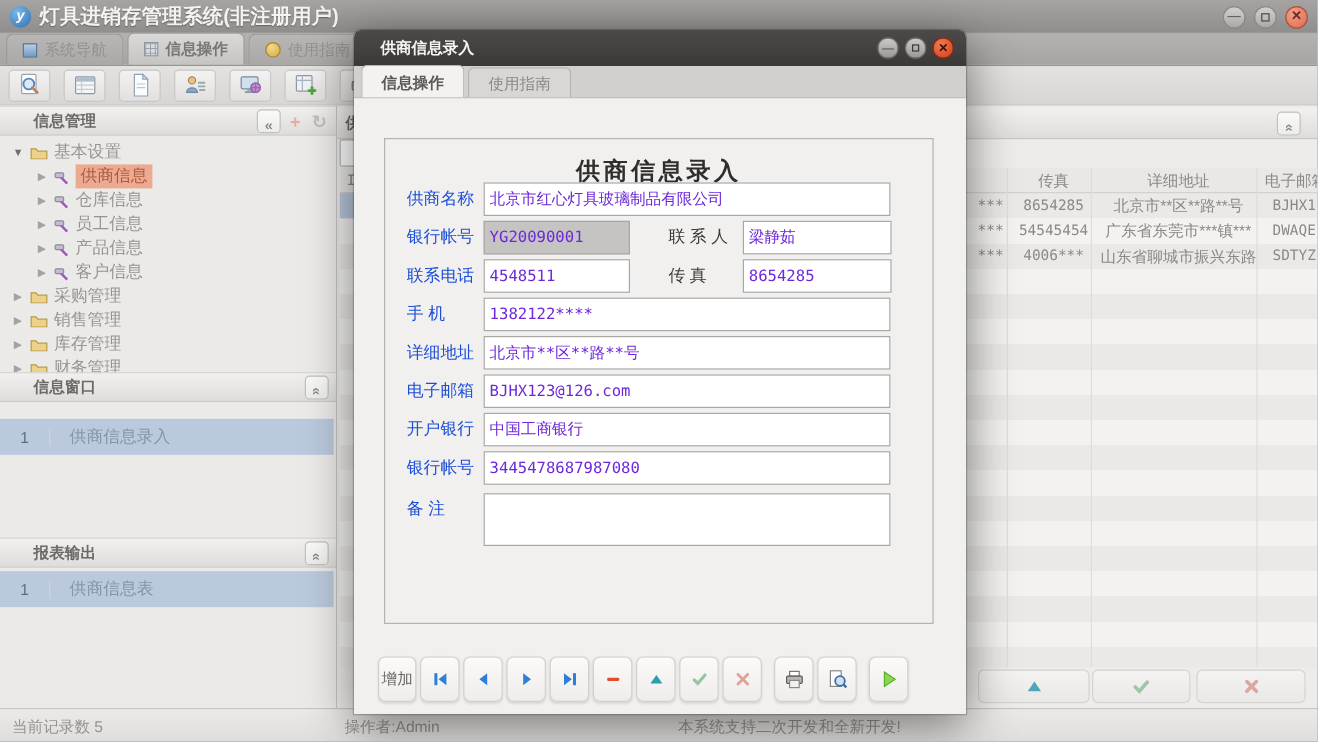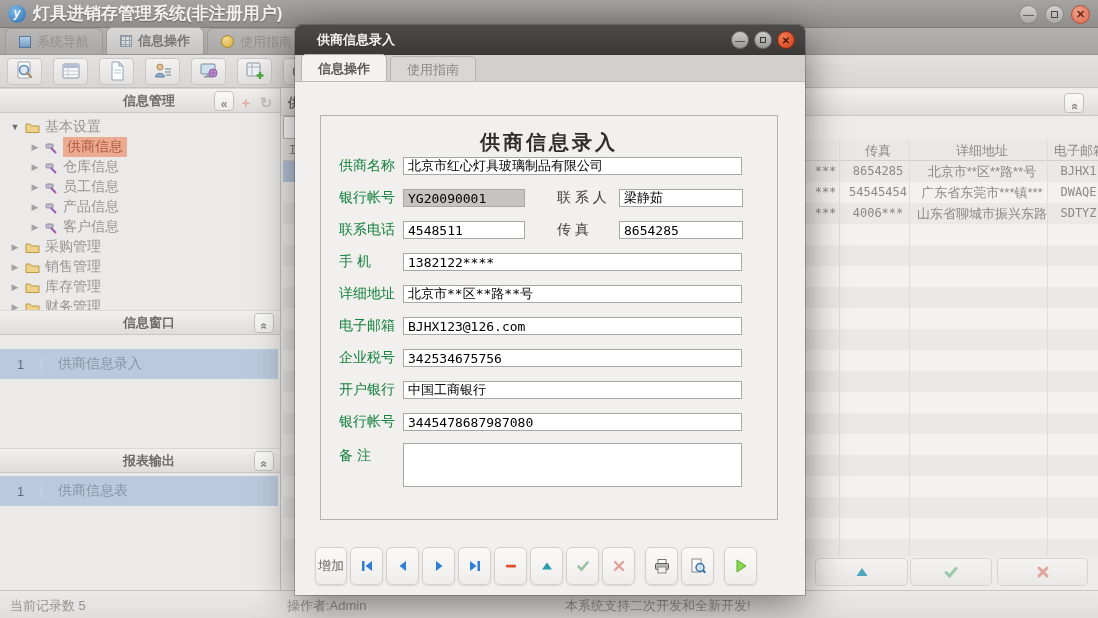--- a/index.html
+++ b/index.html
@@ -41,21 +41,21 @@
     background:linear-gradient(#e3e2e0,#d7d6d4); border-bottom:1px solid #c2c1bf;
     display:flex; align-items:center; gap:11px; padding-left:7px; }
   .tbtn { width:35px; height:27px; border:1px solid #c9c8c6; border-radius:4px;
     background:linear-gradient(#f3f2f0,#e1e0de); display:grid; place-items:center; }
 
   
   .sidebar { position:absolute; left:0; top:88px; width:281px; bottom:28px;
     background:#ebeae8; border-right:1px solid #c5c4c2; }
   .phead { position:absolute; left:0; right:0; height:25px;
     background:linear-gradient(#f1f0ee,#dedddb); border-top:1px solid #d8d7d5; border-bottom:1px solid #c9c8c6;
-    font-size:13px; font-weight:bold; color:#6b6a68; line-height:24px; padding-left:18px;text-align:center; }
+    font-size:13px; font-weight:bold; color:#6b6a68; line-height:24px; padding-left:28px; }
   .phbtns { position:absolute; right:6px; top:2px; display:flex; gap:4px; align-items:center; }
   .sqbtn { width:20px; height:20px; border:1px solid #c2c1bf; border-radius:4px; background:linear-gradient(#fafaf9,#ececea);
     display:grid; place-items:center; font-size:12px; color:#8a8987; font-weight:bold; }
   .ghost { width:16px; height:20px; display:grid; place-items:center; font-size:15px; font-weight:bold; }
   .up { transform:rotate(90deg); display:inline-block; }
   .tree { position:absolute; left:0; top:29px; right:2px; }
   .trow { height:20px; display:flex; align-items:center; gap:5px; font-size:14px; color:#979593; padding-left:10px; }
   .trow.child { padding-left:30px; }
   .expander { width:10px; font-size:9px; color:#a5a3a1; text-align:center; flex-shrink:0; }
   .expander.open { color:#6e6d6b; }
@@ -109,22 +109,22 @@
   .dtabs { position:absolute; left:0; right:0; top:30px; height:27px; background:#d2d0ce;
     border-bottom:1px solid #bcbab8; display:flex; align-items:flex-end; padding-left:6px; }
   .dtab { height:25px; padding:0 16px; margin-right:3px; border:1px solid #b5b3b1; border-bottom:none;
     border-radius:5px 5px 0 0; background:#d9d7d5; color:#8a8886; font-size:13px; line-height:25px; }
   .dtab.active { background:#f3f2f0; color:#5b5a58; font-weight:bold; height:27px; line-height:27px; }
   .dbody { position:absolute; left:0; right:0; top:57px; bottom:0; background:#f1f0ee; }
   .fpanel { position:absolute; left:25px; top:33px; width:458px; height:405px; border:1px solid #b5b2af; }
   .ftitle { margin-top:13px; text-align:center; font-size:20px; font-weight:bold; color:#2f2e2d; letter-spacing:3px; height:26px; }
   .frow { height:22px; margin:0 0 10px 0; display:flex; align-items:center; padding-left:18px; }
   .frow.ta { height:44px; align-items:flex-start; }
-  .flabel { width:64px; font-size:14px; color:#15803d; flex-shrink:0; }
-  .finput { height:18px; border:1px solid #a9a7a4; background:#fff; color:#000000;
+  .flabel { width:64px; font-size:14px; color:#1d4ed8; flex-shrink:0; }
+  .finput { height:28px; border:1px solid #a9a7a4; background:#fff; color:#6d28d9;
     font-family:"DejaVu Sans Mono",monospace; font-size:13px; padding:0 4px; }
   .w-full { width:339px; } .w-h1 { width:122px; } .w-h2 { width:124px; }
   .flabel2 { width:62px; margin-left:32px; font-size:14px; color:#3c3b3a; flex-shrink:0; }
   .finput.ro { background:#c5c4c2; }
   .farea { width:339px; height:44px; border:1px solid #a9a7a4; background:#fff; resize:none;
     font-family:"DejaVu Sans Mono",monospace; font-size:13px; }
   .dtoolbar { position:absolute; left:20px; bottom:10px; display:flex; gap:3px; align-items:center; }
   .dbtn { width:33px; height:38px; border:1px solid #d2d0ce; border-radius:6px;
     background:linear-gradient(#fbfaf9,#eeedeb); box-shadow:0 1px 2px rgba(0,0,0,.1);
     display:grid; place-items:center; }
@@ -454,24 +454,20 @@
         </div>
         <div class="frow">
           <span class="flabel">详细地址</span>
           <input class="finput w-full" value="北京市**区**路**号" style="">
         </div>
         <div class="frow">
           <span class="flabel">电子邮箱</span>
           <input class="finput w-full" value="BJHX123@126.com" style="">
         </div>
         <div class="frow">
-          <span class="flabel">企业税号</span>
-          <input class="finput w-full" value="342534675756" style="">
-        </div>
-        <div class="frow">
           <span class="flabel">开户银行</span>
           <input class="finput w-full" value="中国工商银行" style="">
         </div>
         <div class="frow">
           <span class="flabel">银行帐号</span>
           <input class="finput w-full" value="3445478687987080" style="">
         </div>
         <div class="frow ta">
           <span class="flabel" style="margin-top:4px;">备 注</span>
           <textarea class="farea" style=""></textarea>

